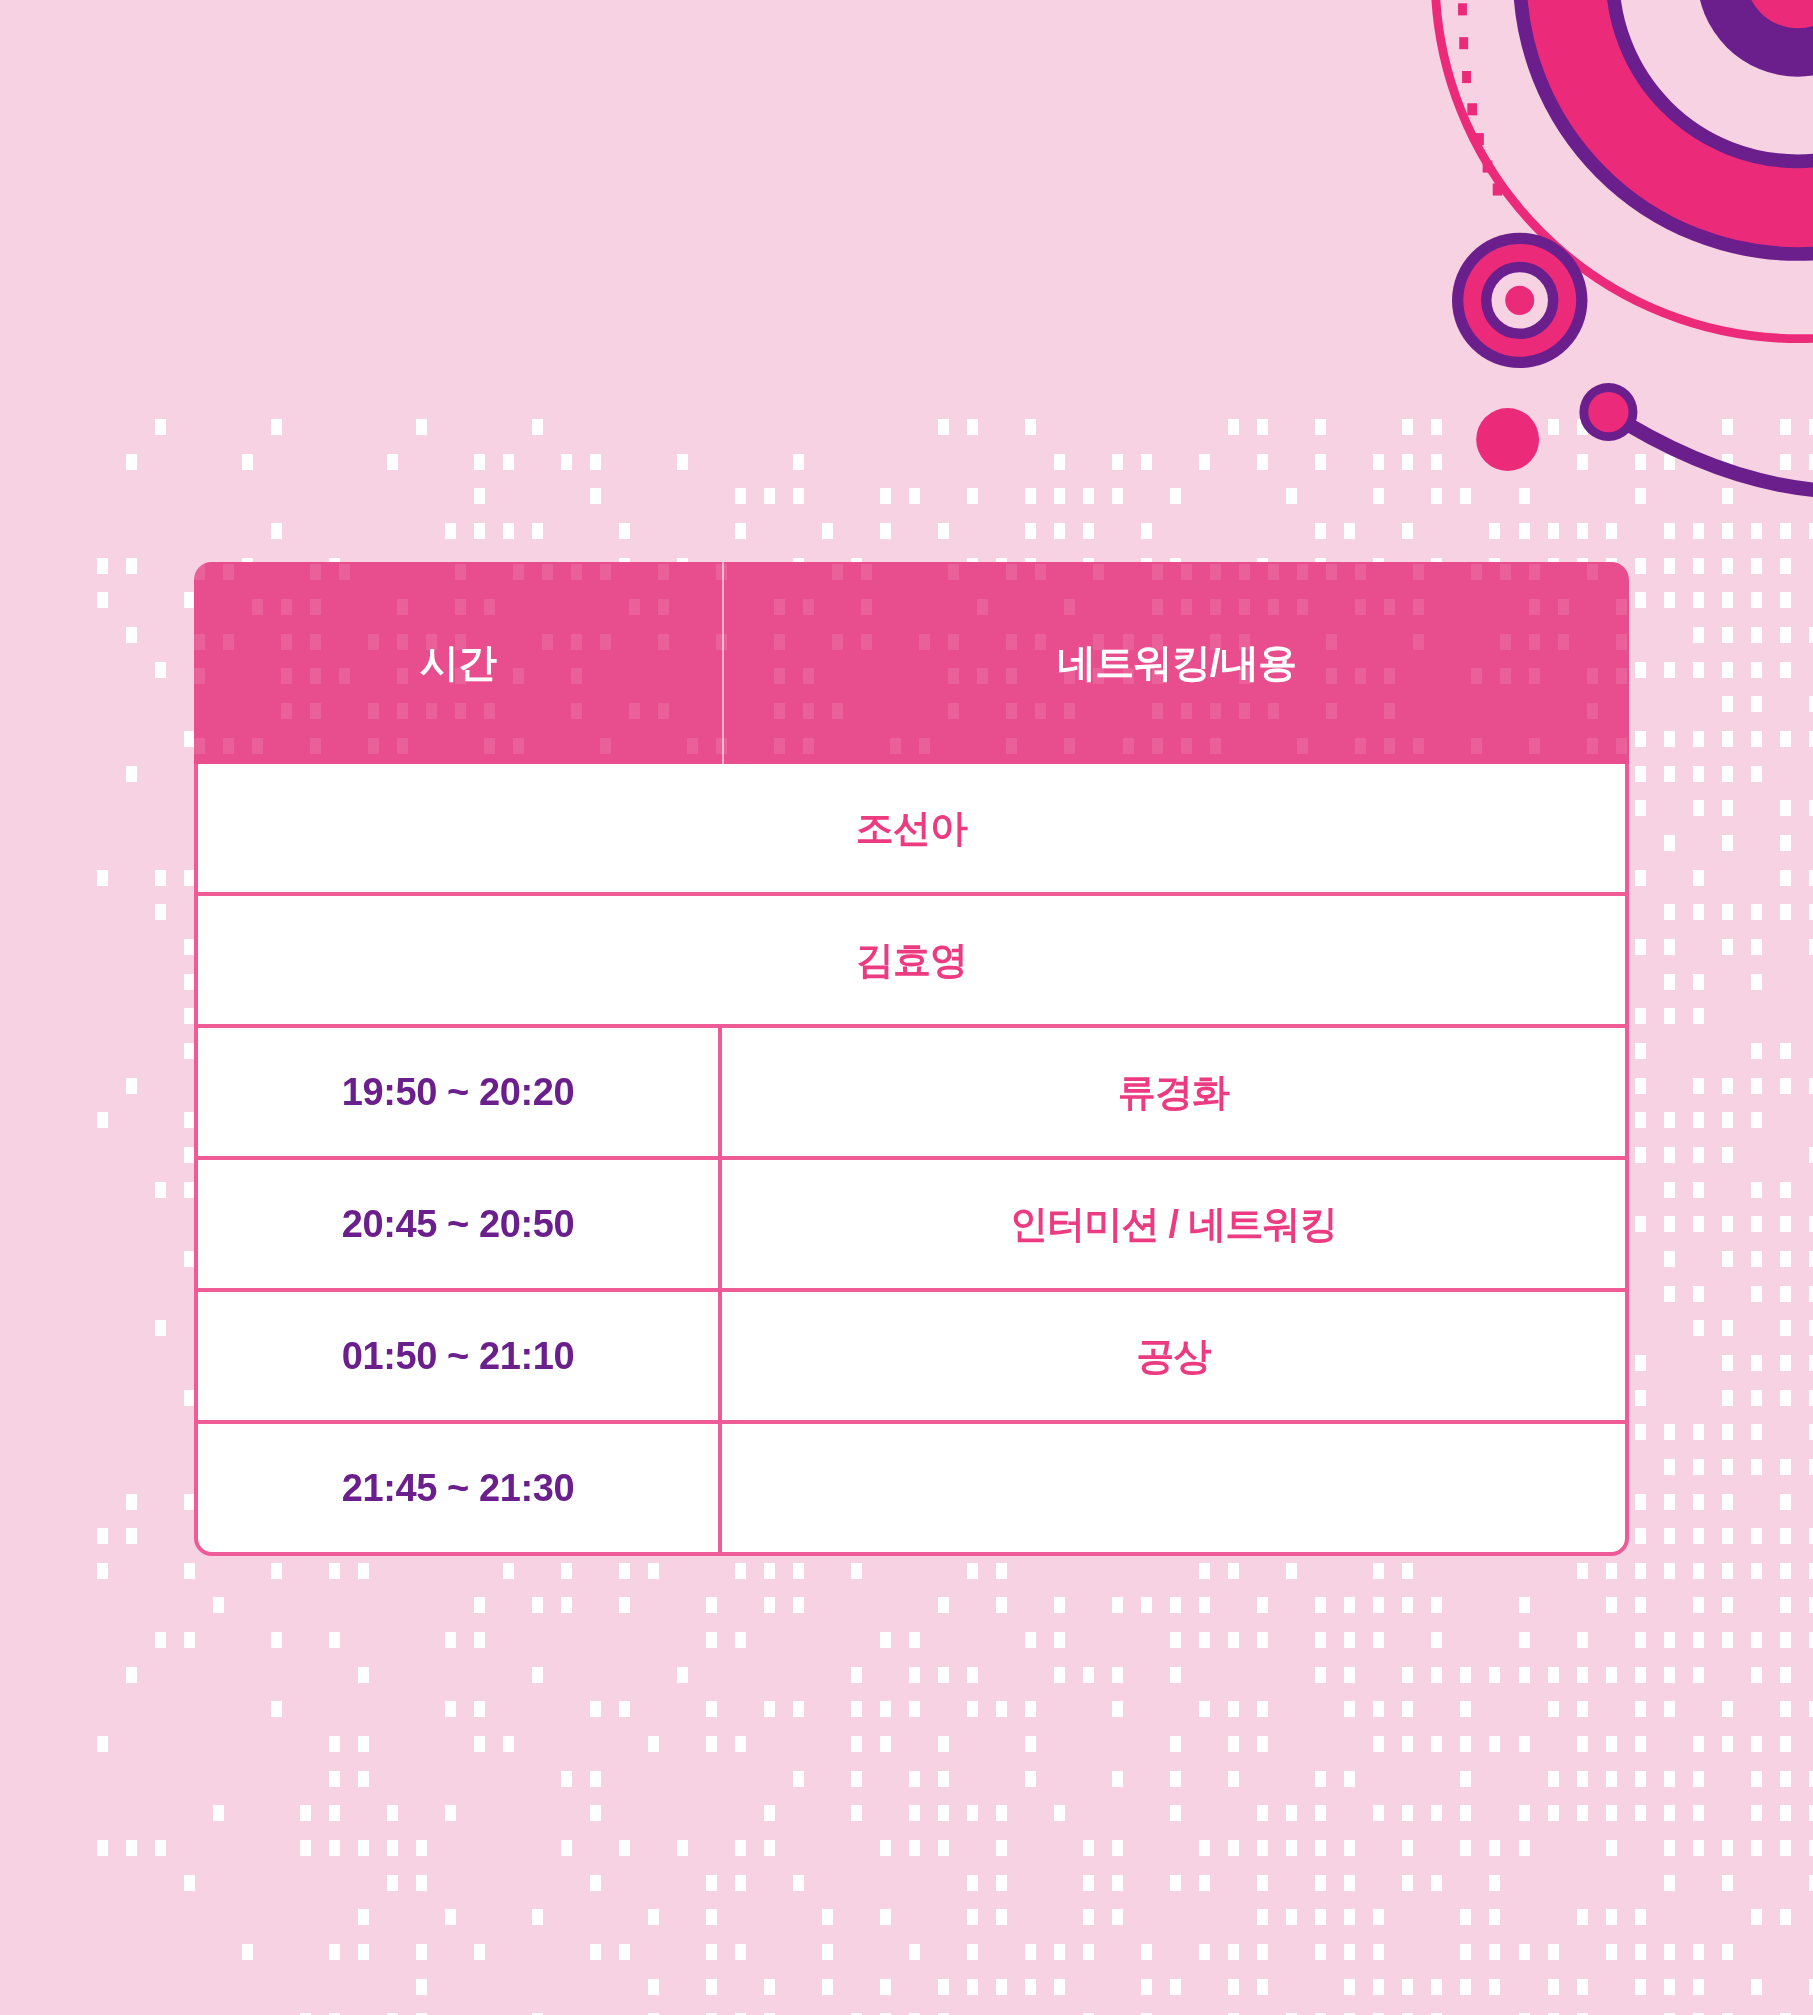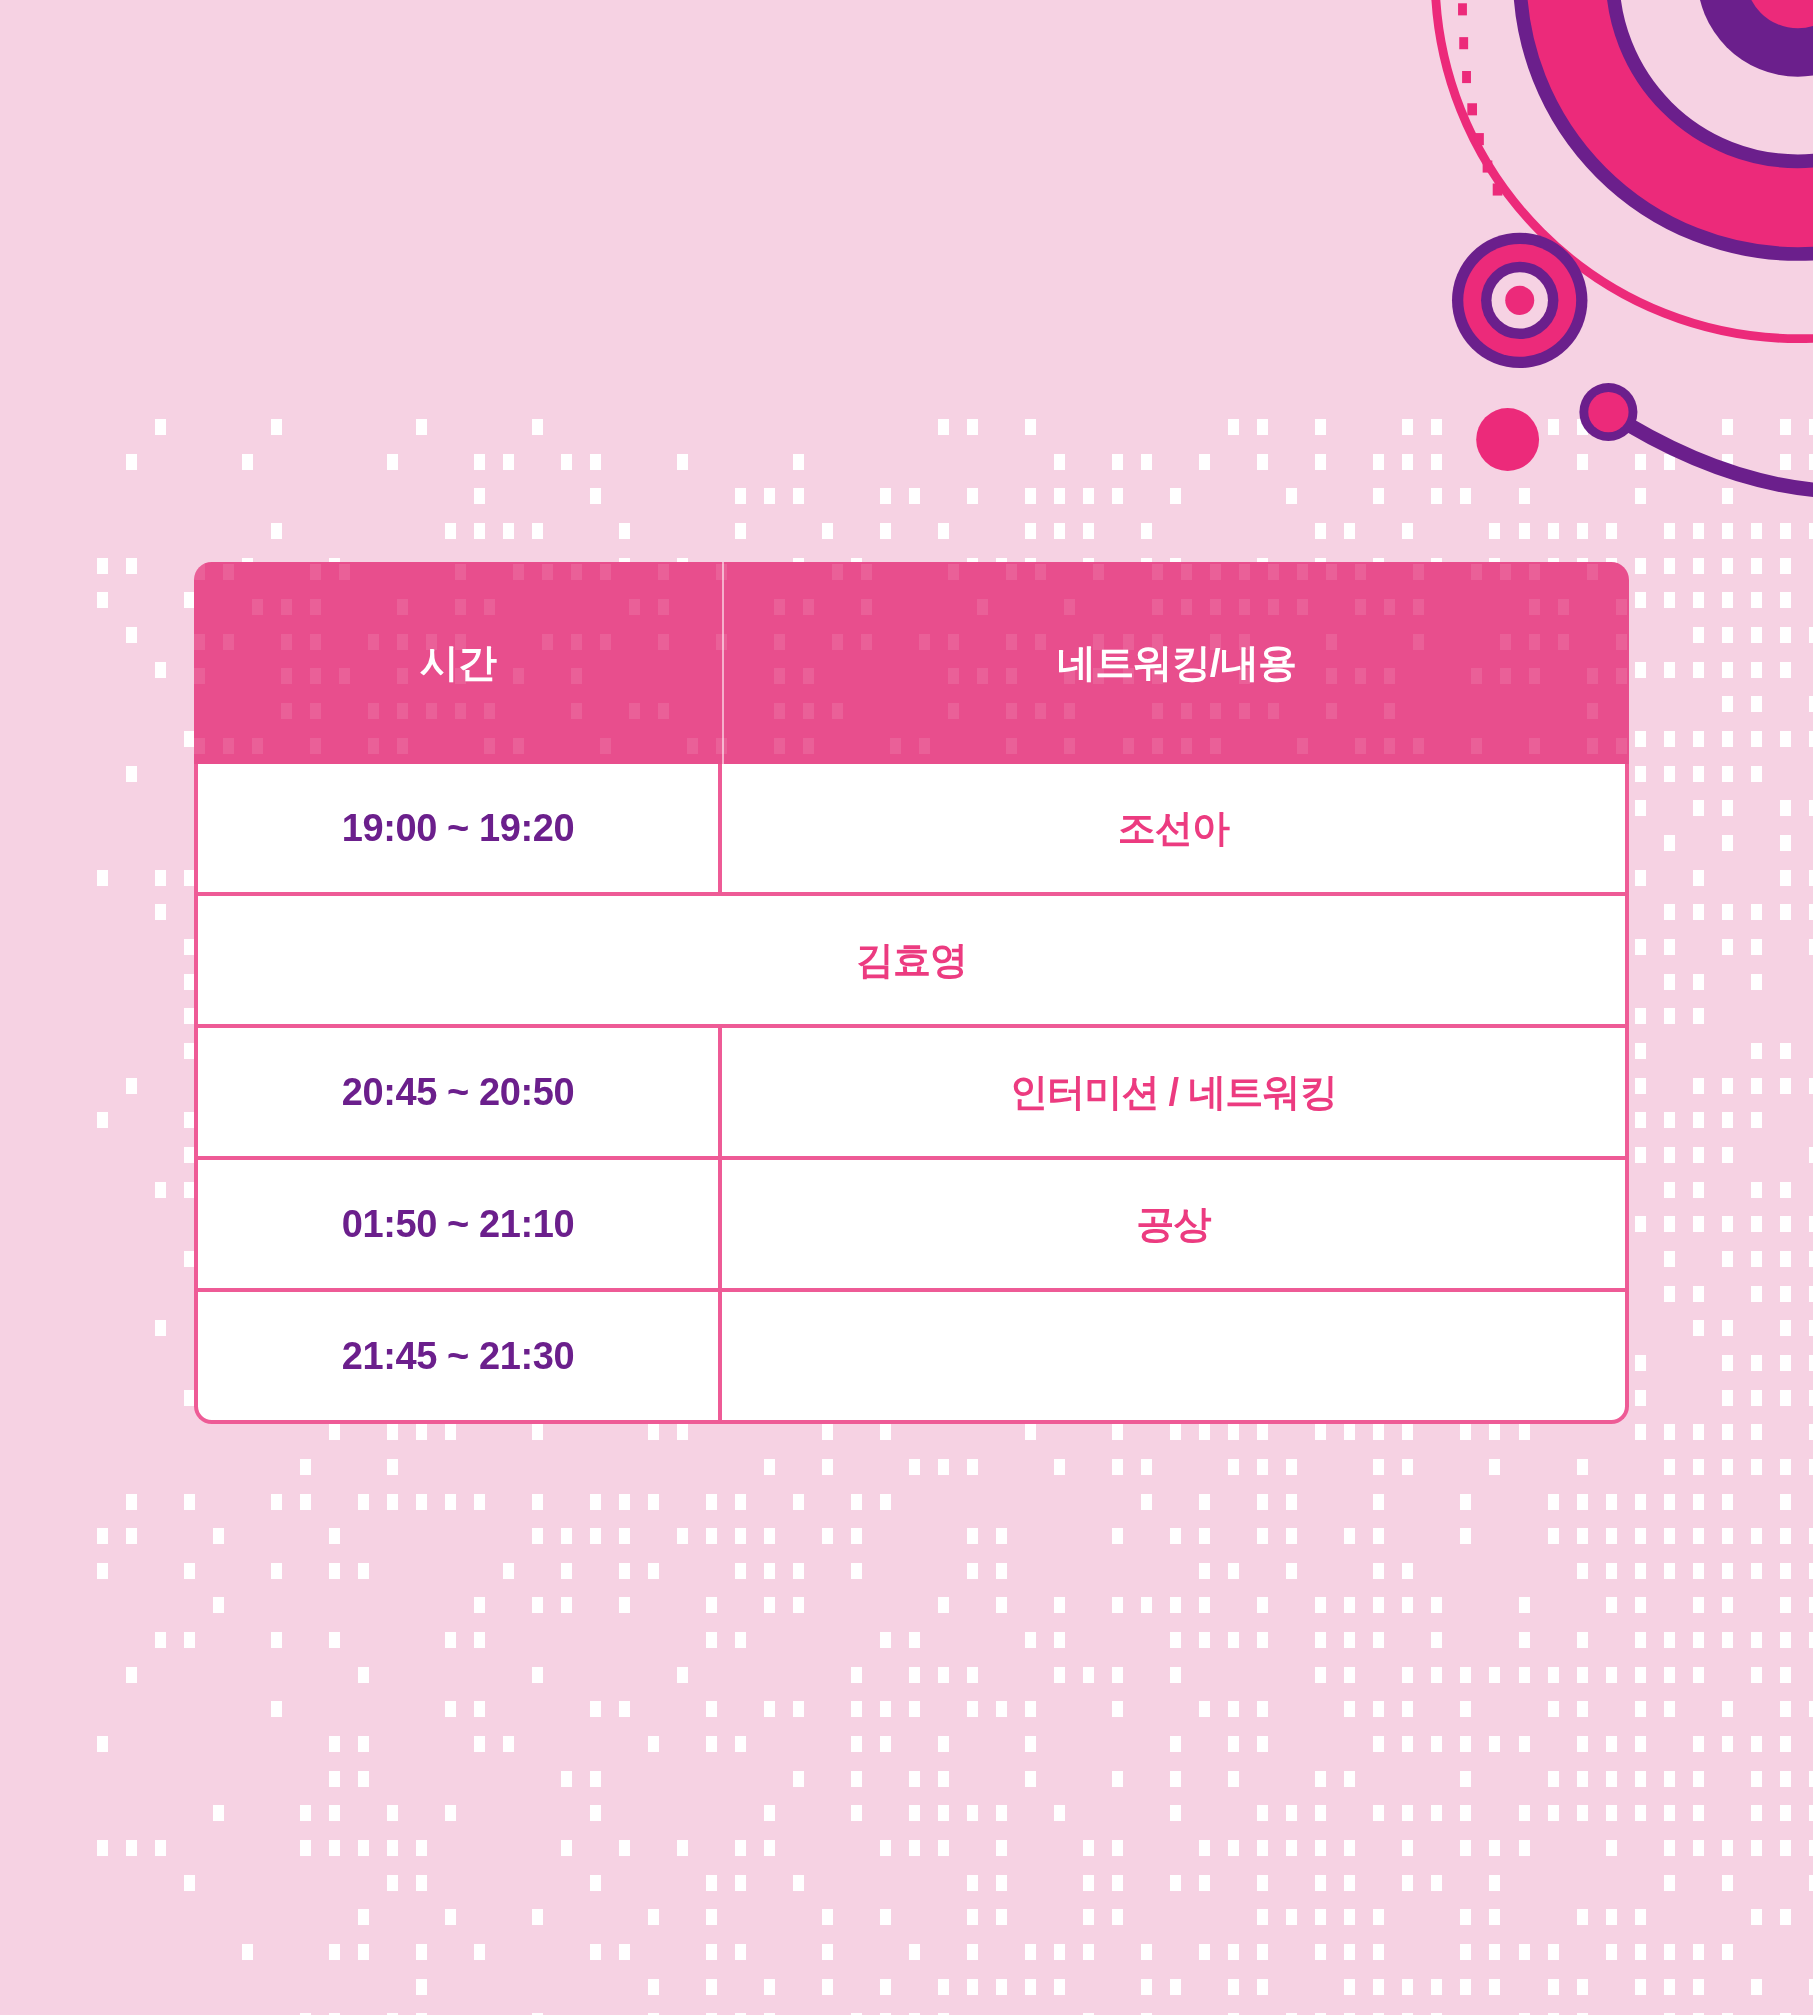--- a/index.html
+++ b/index.html
@@ -1673,25 +1673,28 @@
           <div class="dot" style="left: 1393px; top: 176px;"></div>
           <div class="dot" style="left: 1422px; top: 176px;"></div>
         </div>
       <div class="th th-time">시간</div>
       <div class="th-sep"></div>
       <div class="th th-artist">네트워킹/내용</div>
     </div>
 
     <div class="tbody" id="tbody">
         <div class="trow">
-          <div class="cell cell-time">19:00 ~ 19:20</div>
           <div class="cell cell-artist">조선아</div>
         </div>
         <div class="trow">
           <div class="cell cell-artist">김효영</div>
+        </div>
+        <div class="trow">
+          <div class="cell cell-time">19:50 ~ 20:20</div>
+          <div class="cell cell-artist">류경화</div>
         </div>
         <div class="trow">
           <div class="cell cell-time">20:45 ~ 20:50</div>
           <div class="cell cell-artist">인터미션 / 네트워킹</div>
         </div>
         <div class="trow">
           <div class="cell cell-time">01:50 ~ 21:10</div>
           <div class="cell cell-artist">공상</div>
         </div>
         <div class="trow">

